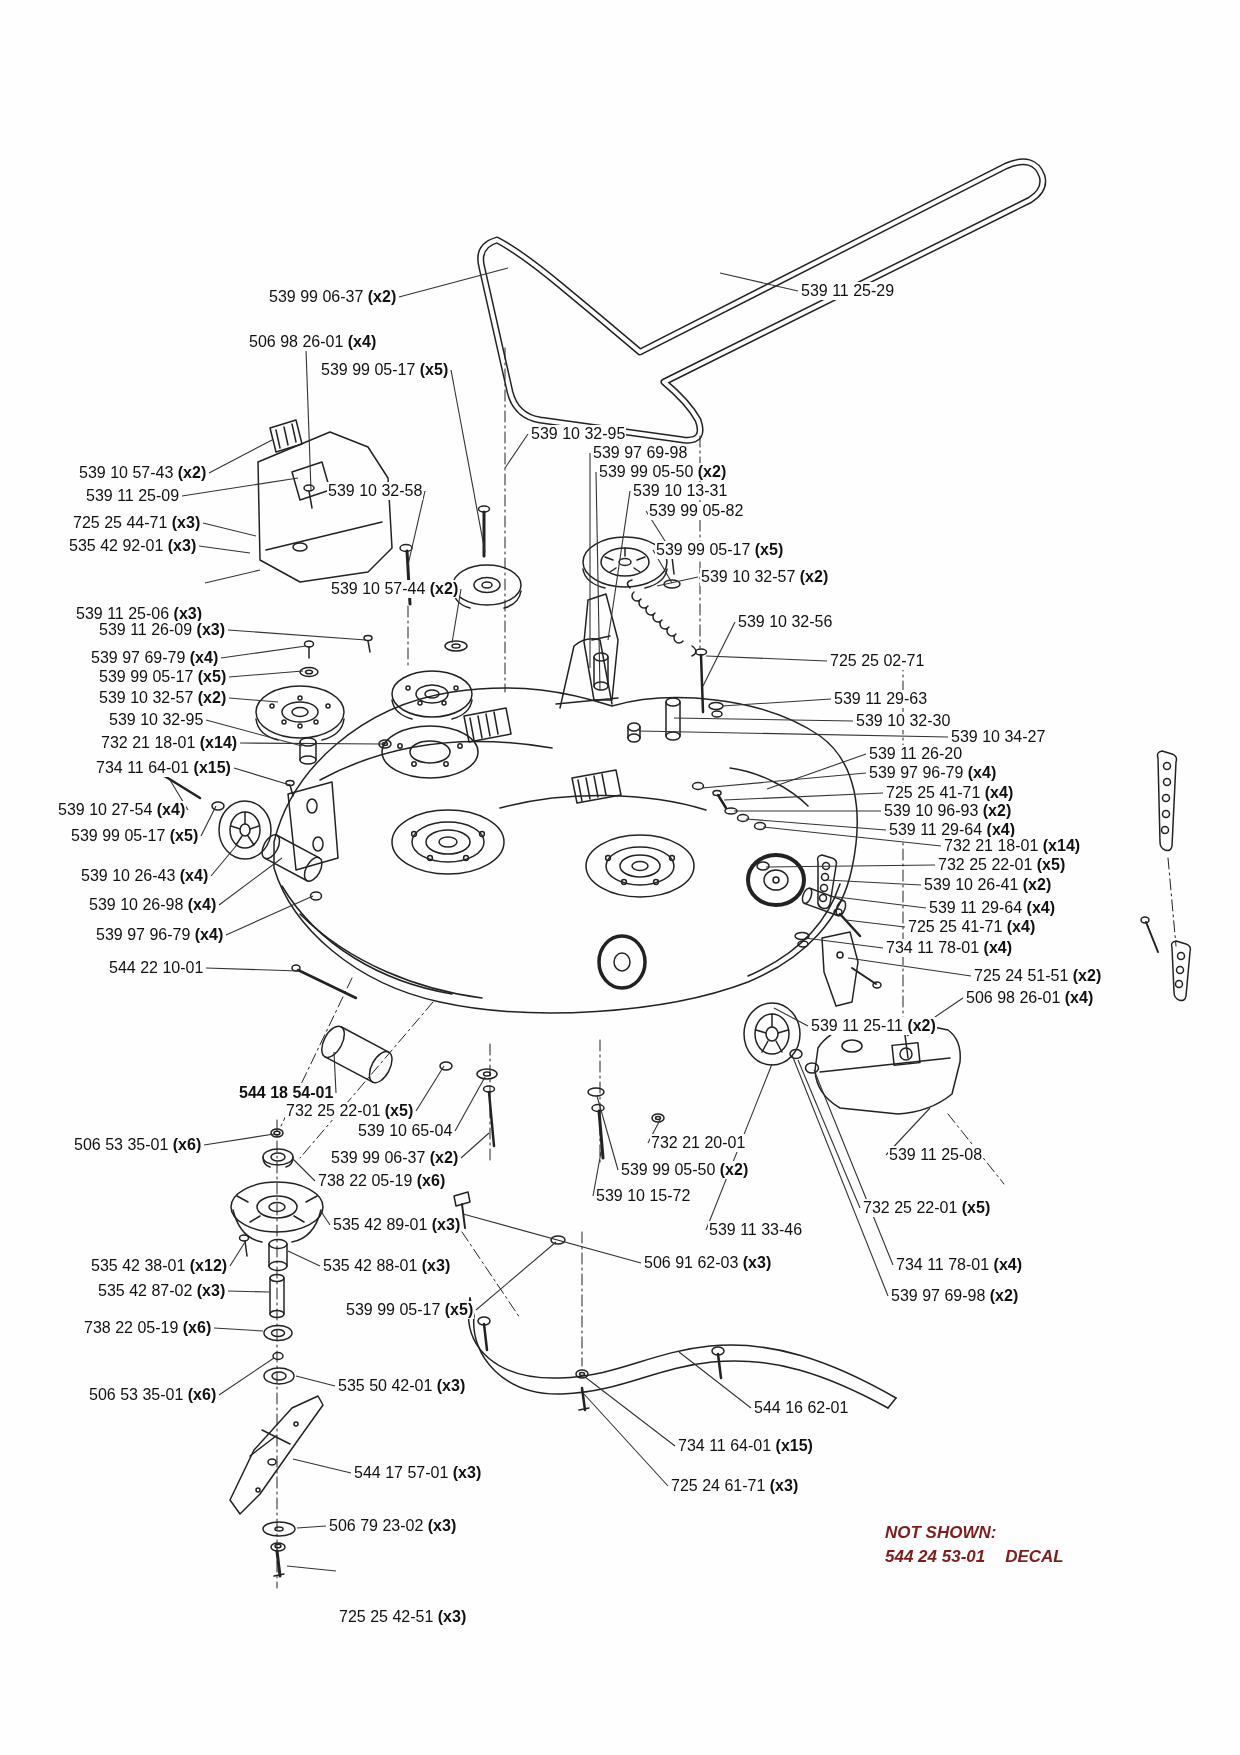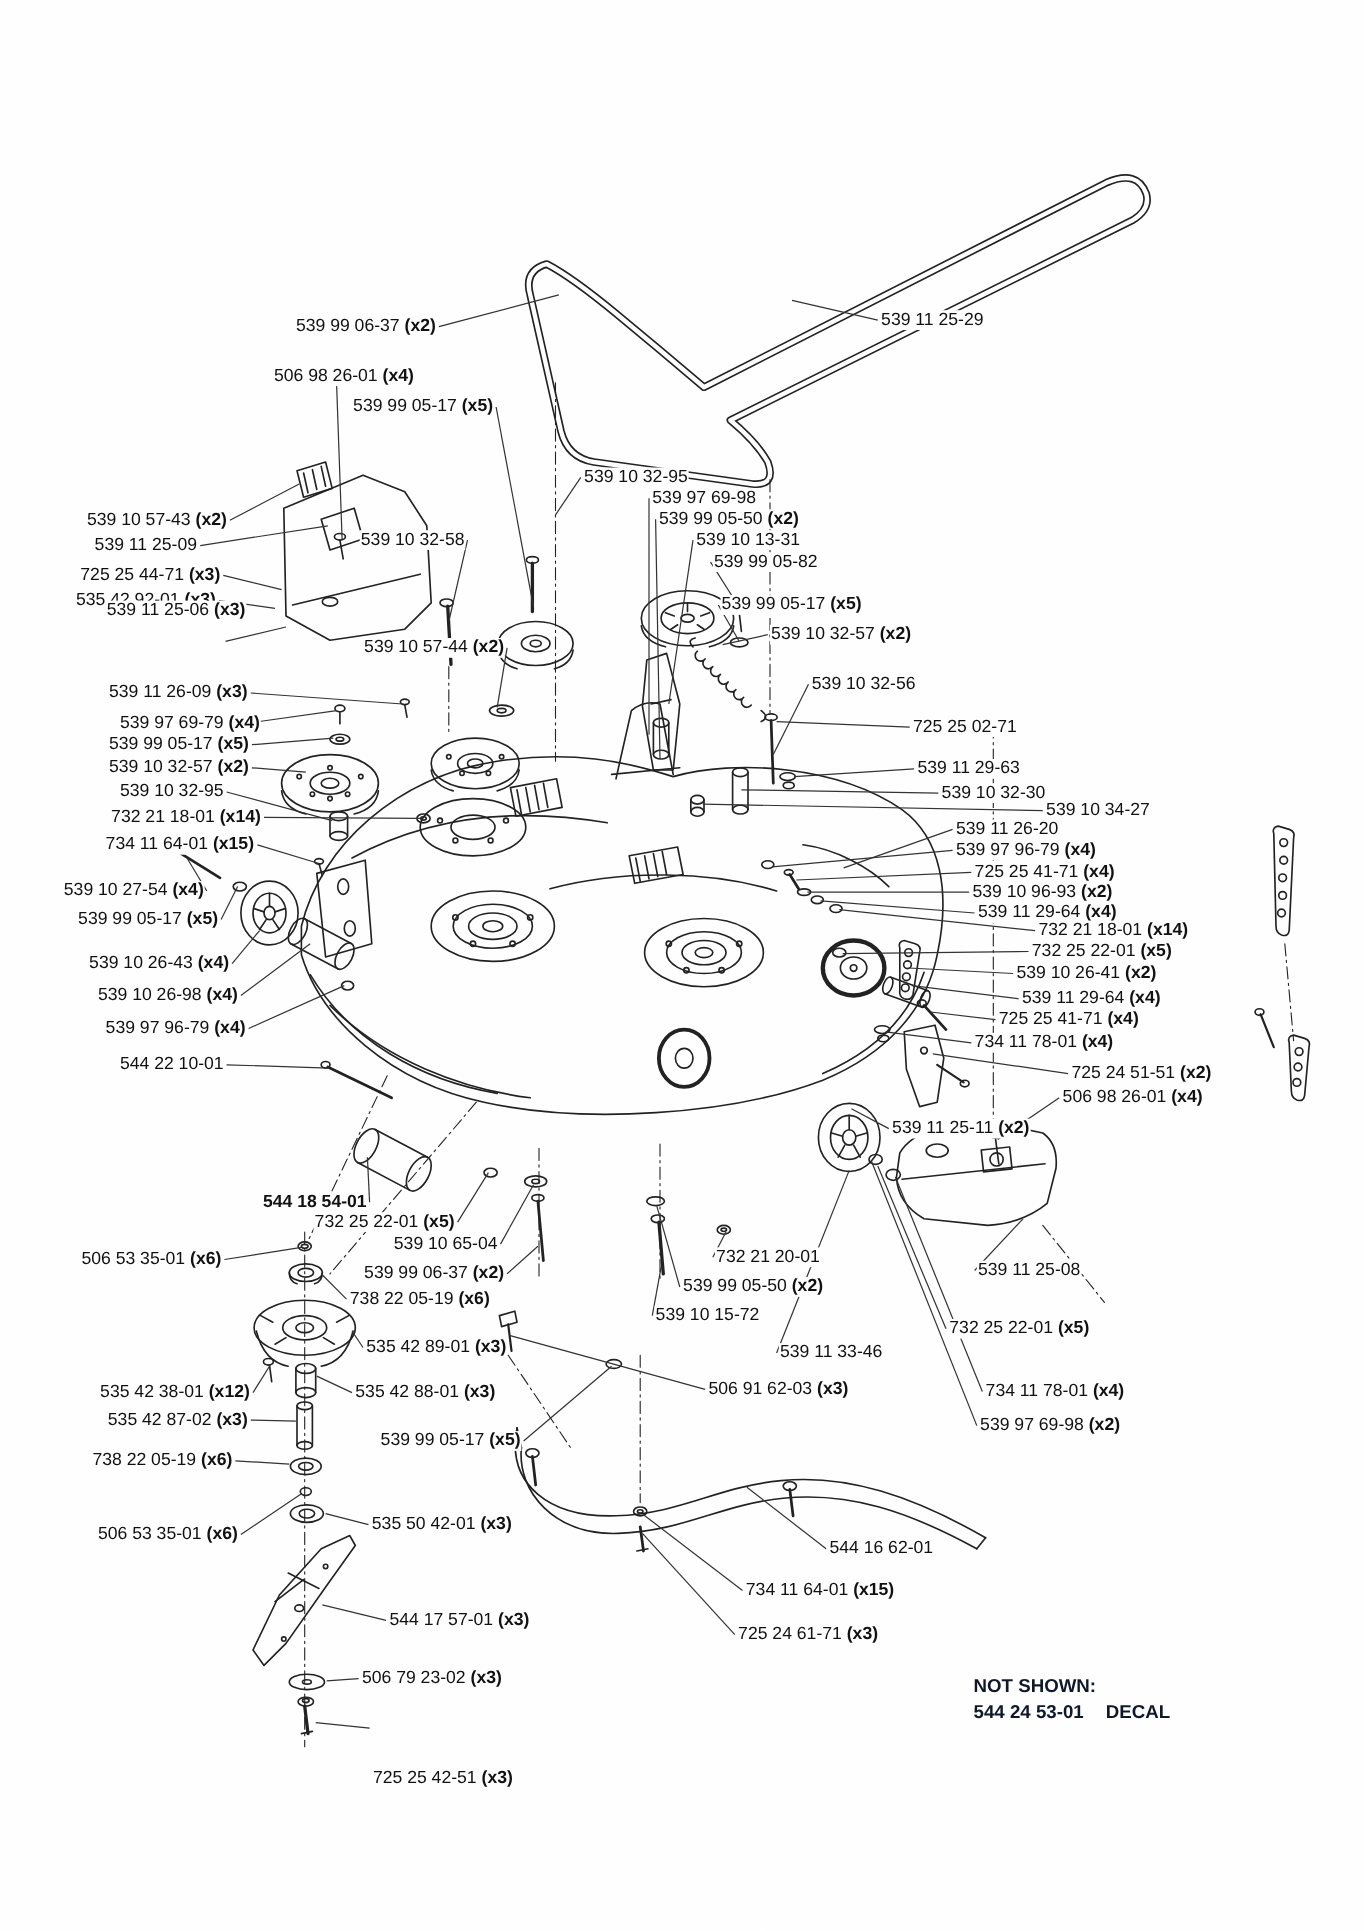--- a/index.html
+++ b/index.html
@@ -5,21 +5,21 @@
   html,body{margin:0;padding:0;background:#fff;}
   #stage{position:relative;width:1240px;height:1755px;background:#fefefe;overflow:hidden;
          font-family:"Liberation Sans","DejaVu Sans",sans-serif;}
   #art{position:absolute;left:0;top:0;z-index:1;}
   .plabel{position:absolute;z-index:3;white-space:nowrap;font-size:16px;line-height:18px;
           color:#111;background:#fefefe;padding:0 1px;}
   .plabel .qty{font-weight:bold;text-align:center;}
   #watermark{position:absolute;z-index:2;left:400px;top:780px;font-size:78px;font-weight:500;
              letter-spacing:3px;color:#98a8d4;opacity:.55;pointer-events:none;}
   #notshown{position:absolute;z-index:3;left:885px;top:1521px;font-size:17px;font-weight:bold;
-            color:#0f172a;line-height:24px;}
+            color:#7f1d1d;line-height:24px;font-style:italic;}
   #notshown .gap{display:inline-block;width:20px;}
 </style>
 </head>
 <body>
 
 <div id="stage">
 
   <svg id="art" width="1240" height="1755" viewBox="0 0 1240 1755">
     <g stroke="#222" fill="none" stroke-width="1.5" stroke-linecap="round" stroke-linejoin="round">
 
@@ -438,25 +438,25 @@
     </div>
   </div>
 
 <div class="plabel" style="left: 268px; top: 288px;"><span class="pn">539 99 06-37</span><span> </span><span class="qty">(x2)</span></div>
     <div class="plabel" style="left: 248px; top: 333px;"><span class="pn">506 98 26-01</span><span> </span><span class="qty">(x4)</span></div>
     <div class="plabel" style="left: 320px; top: 361px;"><span class="pn">539 99 05-17</span><span> </span><span class="qty">(x5)</span></div>
     <div class="plabel" style="left: 78px; top: 464px;"><span class="pn">539 10 57-43</span><span> </span><span class="qty">(x2)</span></div>
     <div class="plabel" style="left: 85px; top: 487px;"><span class="pn">539 11 25-09</span></div>
     <div class="plabel" style="left: 72px; top: 514px;"><span class="pn">725 25 44-71</span><span> </span><span class="qty">(x3)</span></div>
     <div class="plabel" style="left: 68px; top: 537px;"><span class="pn">535 42 92-01</span><span> </span><span class="qty">(x3)</span></div>
-    <div class="plabel" style="left: 75px; top: 546px; margin-left: 21px;"><span class="pn">539 11 25-06</span><span> </span><span class="qty">(x3)</span></div>
+    <div class="plabel" style="left: 75px; top: 605px;"><span class="pn">539 11 25-06</span><span> </span><span class="qty">(x3)</span></div>
     <div class="plabel" style="left: 327px; top: 482px;"><span class="pn">539 10 32-58</span></div>
     <div class="plabel" style="left: 330px; top: 580px;"><span class="pn">539 10 57-44</span><span> </span><span class="qty">(x2)</span></div>
     <div class="plabel" style="left: 98px; top: 621px;"><span class="pn">539 11 26-09</span><span> </span><span class="qty">(x3)</span></div>
-    <div class="plabel" style="left: 90px; top: 649px; margin-left: 18px;"><span class="pn">539 97 69-79</span><span> </span><span class="qty">(x4)</span></div>
+    <div class="plabel" style="left: 90px; top: 649px;"><span class="pn">539 97 69-79</span><span> </span><span class="qty">(x4)</span></div>
     <div class="plabel" style="left: 98px; top: 668px;"><span class="pn">539 99 05-17</span><span> </span><span class="qty">(x5)</span></div>
     <div class="plabel" style="left: 98px; top: 689px;"><span class="pn">539 10 32-57</span><span> </span><span class="qty">(x2)</span></div>
     <div class="plabel" style="left: 108px; top: 711px;"><span class="pn">539 10 32-95</span></div>
     <div class="plabel" style="left: 100px; top: 734px;"><span class="pn">732 21 18-01</span><span> </span><span class="qty">(x14)</span></div>
     <div class="plabel" style="left: 95px; top: 759px;"><span class="pn">734 11 64-01</span><span> </span><span class="qty">(x15)</span></div>
     <div class="plabel" style="left: 57px; top: 801px;"><span class="pn">539 10 27-54</span><span> </span><span class="qty">(x4)</span></div>
     <div class="plabel" style="left: 70px; top: 827px;"><span class="pn">539 99 05-17</span><span> </span><span class="qty">(x5)</span></div>
     <div class="plabel" style="left: 80px; top: 867px;"><span class="pn">539 10 26-43</span><span> </span><span class="qty">(x4)</span></div>
     <div class="plabel" style="left: 88px; top: 896px;"><span class="pn">539 10 26-98</span><span> </span><span class="qty">(x4)</span></div>
     <div class="plabel" style="left: 95px; top: 926px;"><span class="pn">539 97 96-79</span><span> </span><span class="qty">(x4)</span></div>

